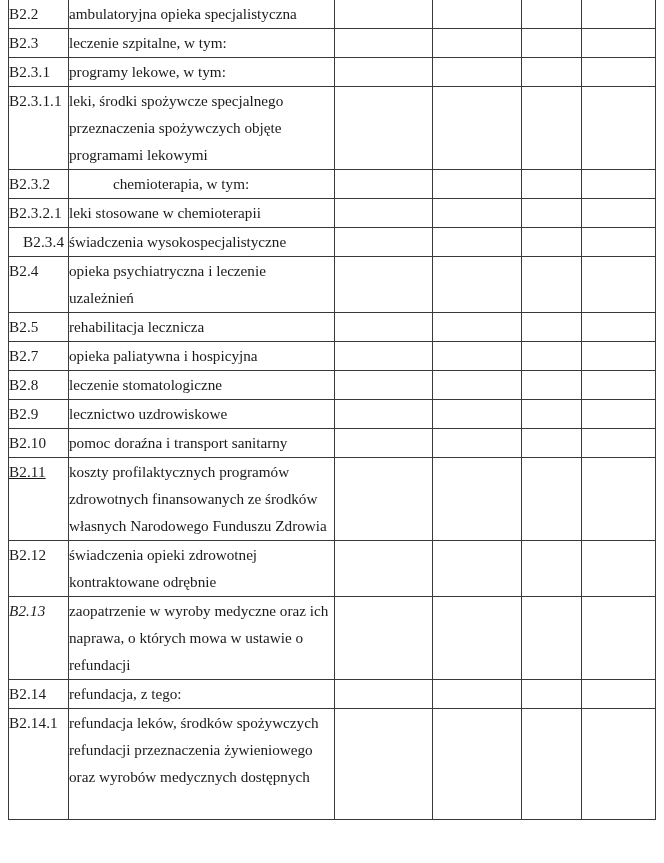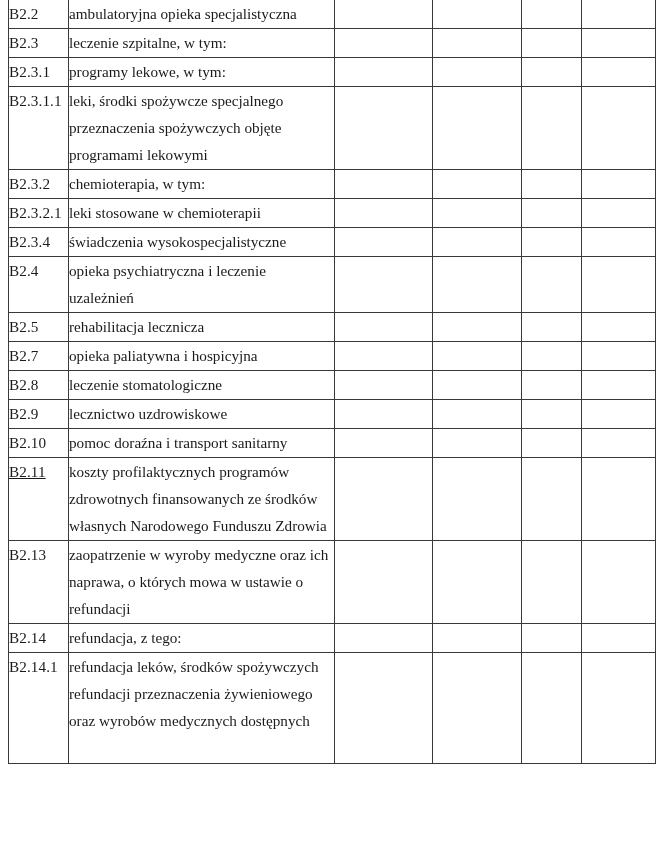--- a/index.html
+++ b/index.html
@@ -168,21 +168,21 @@
             <span class="line"></span>
           </td>
           <td class="val" style="border-color: rgb(58, 58, 58);">
             <span class="line"></span>
           </td>
         </tr>
         <tr class="h1">
           <td class="code" style="border-color: rgb(58, 58, 58);">
             <span class="line">B2.3.2</span>
           </td>
-          <td class="desc" style="border-color: rgb(58, 58, 58);">
+          <td class="desc" style="border-color: rgb(58, 58, 58); padding-left: 44px;">
             <span class="line">chemioterapia, w tym:</span>
           </td>
           <td class="val" style="border-color: rgb(58, 58, 58);">
             <span class="line"></span>
           </td>
           <td class="val" style="border-color: rgb(58, 58, 58);">
             <span class="line"></span>
           </td>
           <td class="val" style="border-color: rgb(58, 58, 58);">
             <span class="line"></span>
@@ -205,21 +205,21 @@
             <span class="line"></span>
           </td>
           <td class="val" style="border-color: rgb(58, 58, 58);">
             <span class="line"></span>
           </td>
           <td class="val" style="border-color: rgb(58, 58, 58);">
             <span class="line"></span>
           </td>
         </tr>
         <tr class="h1">
-          <td class="code" style="border-color: rgb(58, 58, 58);">
+          <td class="code" style="border-color: rgb(58, 58, 58); padding-left: 14px;">
             <span class="line">B2.3.4</span>
           </td>
           <td class="desc" style="border-color: rgb(58, 58, 58);">
             <span class="line">świadczenia wysokospecjalistyczne</span>
           </td>
           <td class="val" style="border-color: rgb(58, 58, 58);">
             <span class="line"></span>
           </td>
           <td class="val" style="border-color: rgb(58, 58, 58);">
             <span class="line"></span>
@@ -367,22 +367,43 @@
           <td class="val" style="border-color: rgb(58, 58, 58);">
             <span class="line"></span>
           </td>
           <td class="val" style="border-color: rgb(58, 58, 58);">
             <span class="line"></span>
           </td>
           <td class="val" style="border-color: rgb(58, 58, 58);">
             <span class="line"></span>
           </td>
         </tr>
+        <tr class="h2">
+          <td class="code" style="border-color: rgb(58, 58, 58);">
+            <span class="line">B2.12</span>
+          </td>
+          <td class="desc" style="border-color: rgb(58, 58, 58);">
+            <span class="line">świadczenia opieki zdrowotnej</span>
+            <span class="line">kontraktowane odrębnie</span>
+          </td>
+          <td class="val" style="border-color: rgb(58, 58, 58);">
+            <span class="line"></span>
+          </td>
+          <td class="val" style="border-color: rgb(58, 58, 58);">
+            <span class="line"></span>
+          </td>
+          <td class="val" style="border-color: rgb(58, 58, 58);">
+            <span class="line"></span>
+          </td>
+          <td class="val" style="border-color: rgb(58, 58, 58);">
+            <span class="line"></span>
+          </td>
+        </tr>
         <tr class="h3">
-          <td class="code" style="border-color: rgb(58, 58, 58);">
+          <td class="code" style="border-color: rgb(58, 58, 58); font-style: italic;">
             <span class="line">B2.13</span>
           </td>
           <td class="desc" style="border-color: rgb(58, 58, 58);">
             <span class="line">zaopatrzenie w wyroby medyczne oraz ich</span>
             <span class="line">naprawa, o których mowa w ustawie o</span>
             <span class="line">refundacji</span>
           </td>
           <td class="val" style="border-color: rgb(58, 58, 58);">
             <span class="line"></span>
           </td>

